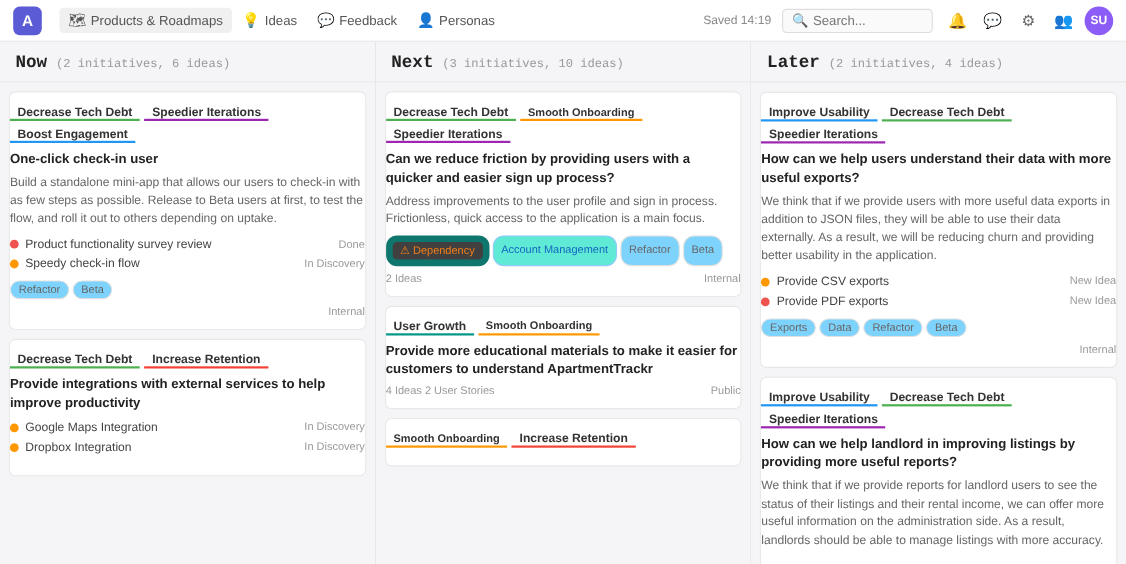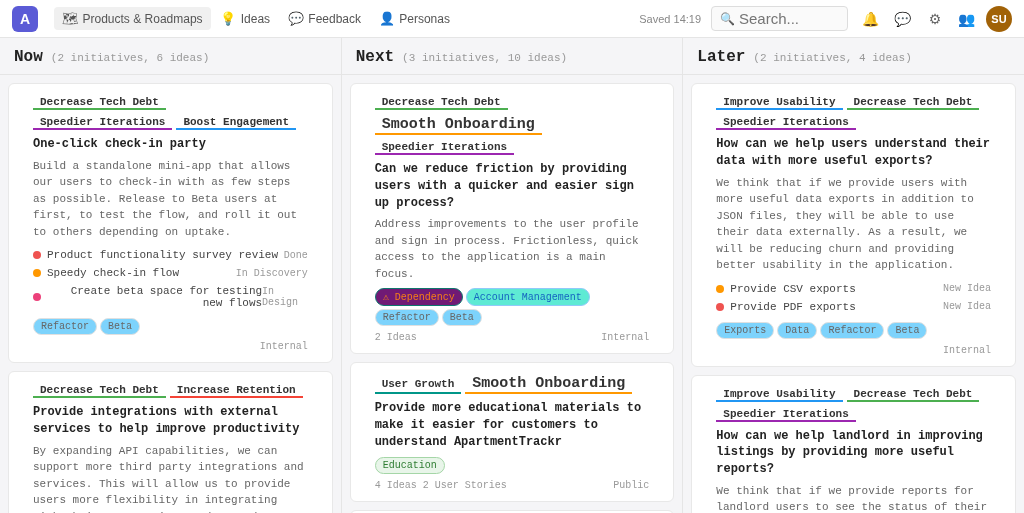--- a/index.html
+++ b/index.html
@@ -11,52 +11,52 @@
       padding: 0 12px; height: 38px; gap: 16px;
     }
     .topnav-logo { width: 26px; height: 26px; background: #5b5bd6; border-radius: 6px; display: flex; align-items: center; justify-content: center; color: white; font-size: 14px; font-weight: bold; flex-shrink: 0; }
     .topnav-items { display: flex; align-items: center; gap: 2px; }
     .topnav-item { display: flex; align-items: center; gap: 4px; padding: 4px 8px; border-radius: 4px; cursor: pointer; color: #555; font-size: 12px; }
     .topnav-item.active { background: #f0f0f0; }
     .topnav-icon { font-size: 13px; }
     .topnav-right { margin-left: auto; display: flex; align-items: center; gap: 10px; }
     .saved-badge { font-size: 11px; color: #888; margin-left: 40px; }
     .search-box { display: flex; align-items: center; border: 1px solid #ddd; border-radius: 4px; padding: 3px 8px; gap: 4px; background: #fafafa; }
-    .search-box input { border: none; background: none; outline: none; font-size: 15px; width: 100px; }
+    .search-box input { border: none; background: none; outline: none; font-size: 12px; width: 100px; }
     .topnav-icons { display: flex; gap: 6px; align-items: center; }
     .topnav-icon-btn { width: 26px; height: 26px; border-radius: 4px; display: flex; align-items: center; justify-content: center; cursor: pointer; color: #666; font-size: 14px; }
-    .avatar { width: 26px; height: 26px; border-radius: 50%; background: #a16207; color: white; display: flex; align-items: center; justify-content: center; font-size: 11px; font-weight: 600; }
+    .avatar { width: 26px; height: 26px; border-radius: 50%; background: #8b5cf6; color: white; display: flex; align-items: center; justify-content: center; font-size: 11px; font-weight: 600; }
 
     
     .main-content { display: flex; height: calc(513px - 38px); overflow: hidden; }
 
     
     .column { flex: 1; display: flex; flex-direction: column; border-right: 1px solid #e5e5e5; min-width: 0; }
     .column:last-child { border-right: none; }
 
     
     .col-header { padding: 10px 14px 6px; background: #f5f5f7; border-bottom: 1px solid #e5e5e5; }
     .col-title { font-size: 16px; font-weight: 600; color: #222; }
     .col-meta { font-size: 11px; color: #999; }
 
     
     .col-body { flex: 1; overflow-y: auto; padding: 8px; background: #f5f5f7; display: flex; flex-direction: column; gap: 8px; }
     .col-body::-webkit-scrollbar { width: 4px; }
     .col-body::-webkit-scrollbar-thumb { background: #ccc; border-radius: 4px; }
 
     
-    .card { background: #fff; border-radius: 6px; border: 1px solid #e8e8e8; padding: 10px 24px; font-family: Liberation Mono, monospace; }
+    .card { background: #fff; border-radius: 6px; border: 1px solid #e8e8e8; padding: 10px 0; }
 
     
     .tag-row { display: flex; gap: 4px; flex-wrap: wrap; margin-bottom: 6px; }
     .tag { display: inline-flex; align-items: center; padding: 2px 7px; border-radius: 10px; font-size: 10px; font-weight: 500; cursor: pointer; }
     .tag-underline-green { border-bottom: 2px solid #4caf50; padding-bottom: 0; background: none; color: #333; font-weight: 600; font-size: 11px; border-radius: 0; }
     .tag-underline-purple { border-bottom: 2px solid #9c27b0; padding-bottom: 0; background: none; color: #333; font-weight: 600; font-size: 11px; border-radius: 0; }
     .tag-underline-blue { border-bottom: 2px solid #2196f3; padding-bottom: 0; background: none; color: #333; font-weight: 600; font-size: 11px; border-radius: 0; }
-    .tag-underline-orange { border-bottom: 2px solid #ff9800; padding-bottom: 0; background: none; color: #333; font-weight: 600; font-size: 15px; border-radius: 0; }
+    .tag-underline-orange { border-bottom: 2px solid #ff9800; padding-bottom: 0; background: none; color: #333; font-weight: 600; font-size: 10px; border-radius: 0; }
     .tag-underline-red { border-bottom: 2px solid #f44336; padding-bottom: 0; background: none; color: #333; font-weight: 600; font-size: 11px; border-radius: 0; }
     .tag-underline-teal { border-bottom: 2px solid #009688; padding-bottom: 0; background: none; color: #333; font-weight: 600; font-size: 11px; border-radius: 0; }
 
     .card-title { font-size: 12px; font-weight: 600; color: #222; line-height: 1.4; margin-bottom: 5px; }
     .card-desc { font-size: 11px; color: #666; line-height: 1.5; margin-bottom: 6px; }
 
     
     .list-item { display: flex; align-items: center; justify-content: space-between; padding: 3px 0; font-size: 11px; color: #444; }
     .list-item-dot { width: 8px; height: 8px; border-radius: 50%; margin-right: 6px; flex-shrink: 0; }
     .dot-red { background: #ef5350; }
@@ -64,21 +64,21 @@
     .dot-pink { background: #ec407a; }
     .list-item-left { display: flex; align-items: center; text-align: right; }
     .list-item-status { color: #999; font-size: 10px; }
 
     
     .card-footer { display: flex; align-items: center; justify-content: space-between; margin-top: 6px; font-size: 10px; color: #999; }
     .card-tags-footer { display: flex; gap: 3px; flex-wrap: wrap; }
 
     
     .pill { display: inline-flex; align-items: center; gap: 3px; padding: 2px 7px; border-radius: 10px; font-size: 10px; }
-    .pill-yellow { background: #701a75; color: #f57f17; border: 1px solid #0f766e; }
+    .pill-yellow { background: #404040; color: #f57f17; border: 6px solid #0f766e; }
     .pill-blue { background: #5eead4; color: #1565c0; border: 1px solid #90caf9; }
     .pill-green { background: #e8f5e9; color: #2e7d32; border: 1px solid #a5d6a7; }
     .pill-gray { background: #7dd3fc; color: #666; border: 1px solid #e0e0e0; }
 
     .col-header-row { display: flex; align-items: baseline; gap: 8px; margin-bottom: 2px; font-family: Liberation Mono, monospace; }
   </style>
 </head>
 <body>
 
 <nav class="topnav">
@@ -127,61 +127,53 @@
           <span class="col-meta">(2 initiatives, 6 ideas)</span>
         </div>
       </div>
       <div class="col-body">
         <div class="card">
           <div class="tag-row">
             <span class="tag tag-underline-green">Decrease Tech Debt</span>
             <span class="tag tag-underline-purple">Speedier Iterations</span>
             <span class="tag tag-underline-blue">Boost Engagement</span>
           </div>
-          <div class="card-title">One-click check-in party</div>
+          <div class="card-title">One-click check-in user</div>
           <div class="card-desc">Build a standalone mini-app that allows our users to check-in with as few steps as possible. Release to Beta users at first, to test the flow, and roll it out to others depending on uptake.</div>
           <div>
             <div class="list-item">
               <div class="list-item-left">
                 <span class="list-item-dot dot-red"></span>
                 <span>Product functionality survey review</span>
               </div>
               <span class="list-item-status">Done</span>
             </div>
             <div class="list-item">
               <div class="list-item-left">
                 <span class="list-item-dot dot-orange"></span>
                 <span>Speedy check-in flow</span>
               </div>
               <span class="list-item-status">In Discovery</span>
-            </div>
-            <div class="list-item">
-              <div class="list-item-left">
-                <span class="list-item-dot dot-pink"></span>
-                <span>Create beta space for testing new flows</span>
-              </div>
-              <span class="list-item-status">In Design</span>
             </div>
           </div>
           <div class="card-tags-footer" style="margin-top: 6px;">
             <span class="pill pill-gray">Refactor</span>
             <span class="pill pill-gray">Beta</span>
           </div>
           <div class="card-footer">
             <span></span>
             <span>Internal</span>
           </div>
         </div>
         <div class="card">
           <div class="tag-row">
             <span class="tag tag-underline-green">Decrease Tech Debt</span>
             <span class="tag tag-underline-red">Increase Retention</span>
           </div>
           <div class="card-title">Provide integrations with external services to help improve productivity</div>
-          <div class="card-desc">By expanding API capabilities, we can support more third party integrations and services. This will allow us to provide users more flexibility in integrating with their own services and expand our offering.</div>
           <div>
             <div class="list-item">
               <div class="list-item-left">
                 <span class="list-item-dot dot-orange"></span>
                 <span>Google Maps Integration</span>
               </div>
               <span class="list-item-status">In Discovery</span>
             </div>
             <div class="list-item">
               <div class="list-item-left">
@@ -224,23 +216,20 @@
             <span>2 Ideas</span>
             <span>Internal</span>
           </div>
         </div>
         <div class="card">
           <div class="tag-row">
             <span class="tag tag-underline-teal">User Growth</span>
             <span class="tag tag-underline-orange">Smooth Onboarding</span>
           </div>
           <div class="card-title">Provide more educational materials to make it easier for customers to understand ApartmentTrackr</div>
-          <div class="card-tags-footer" style="margin-top: 6px;">
-            <span class="pill pill-green">Education</span>
-          </div>
           <div class="card-footer">
             <span>4 Ideas  2 User Stories</span>
             <span>Public</span>
           </div>
         </div>
         <div class="card">
           <div class="tag-row">
             <span class="tag tag-underline-orange">Smooth Onboarding</span>
             <span class="tag tag-underline-red">Increase Retention</span>
           </div>

